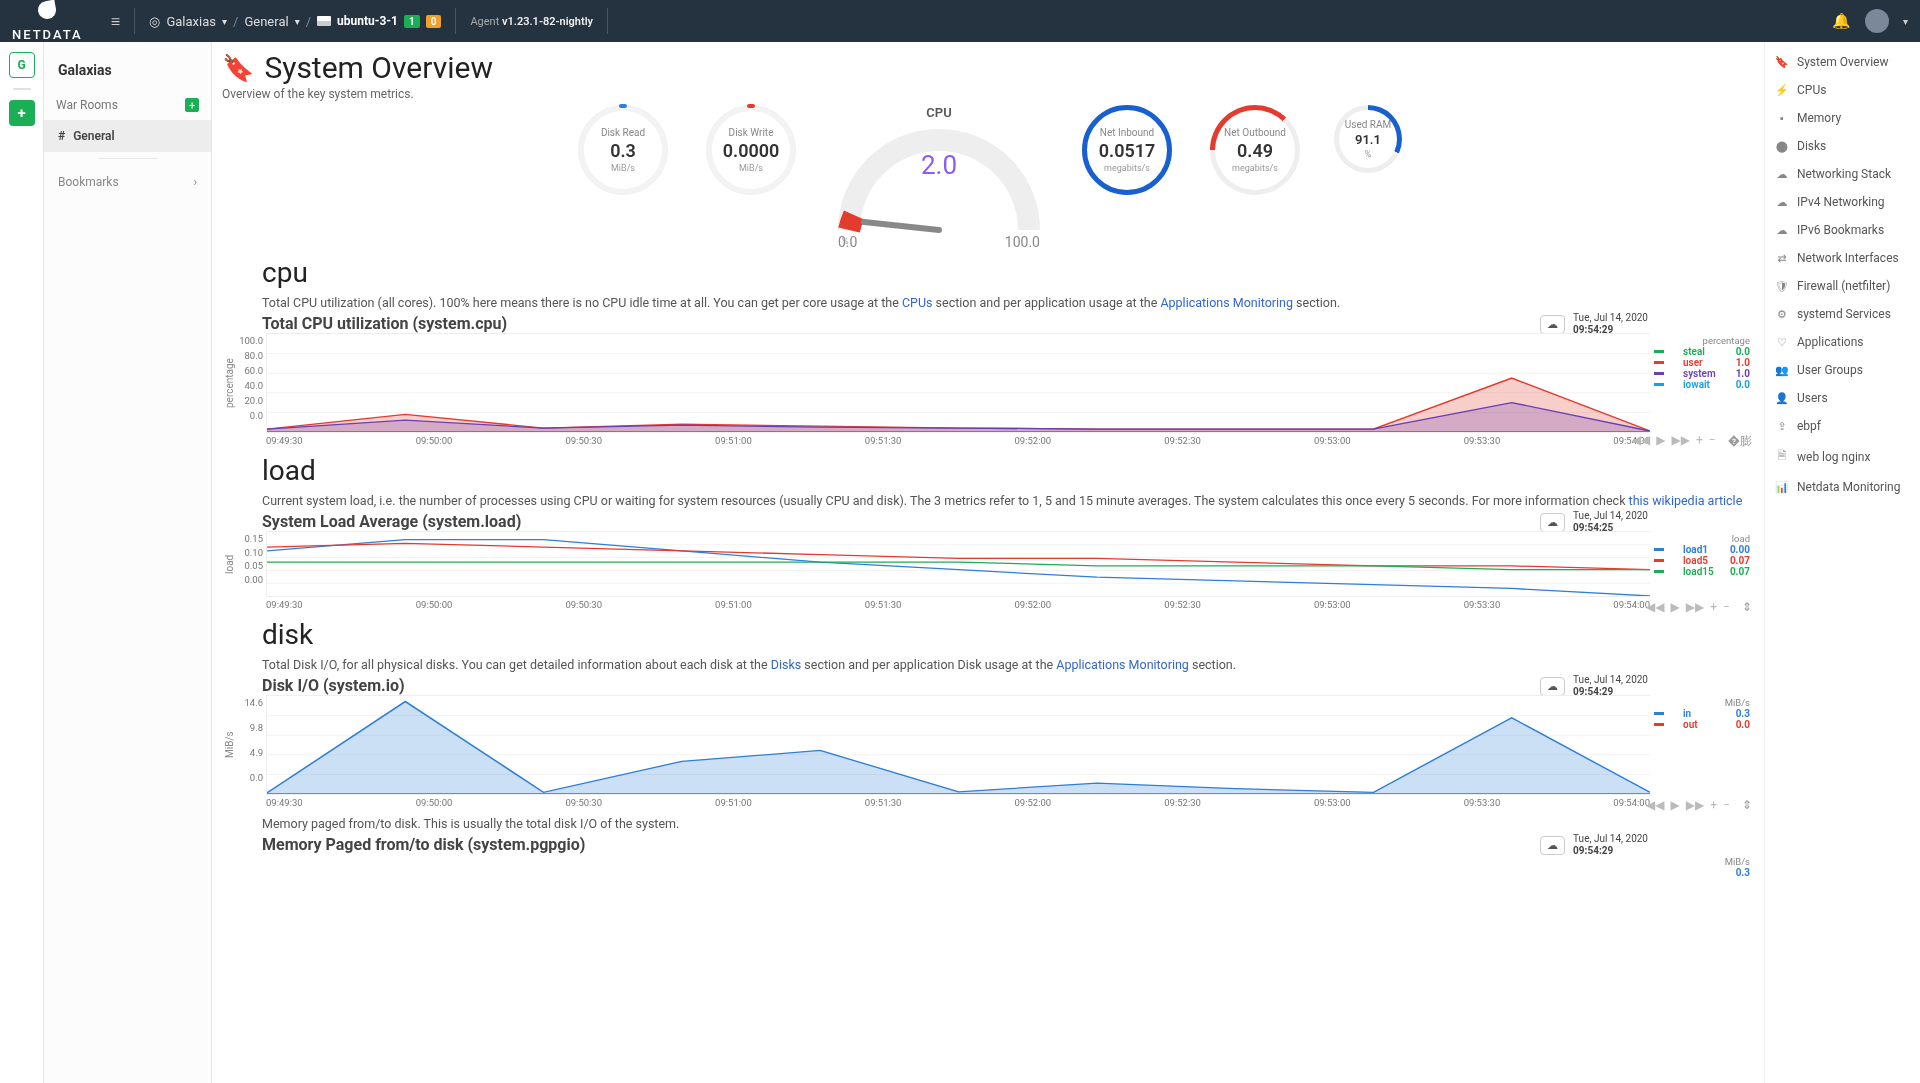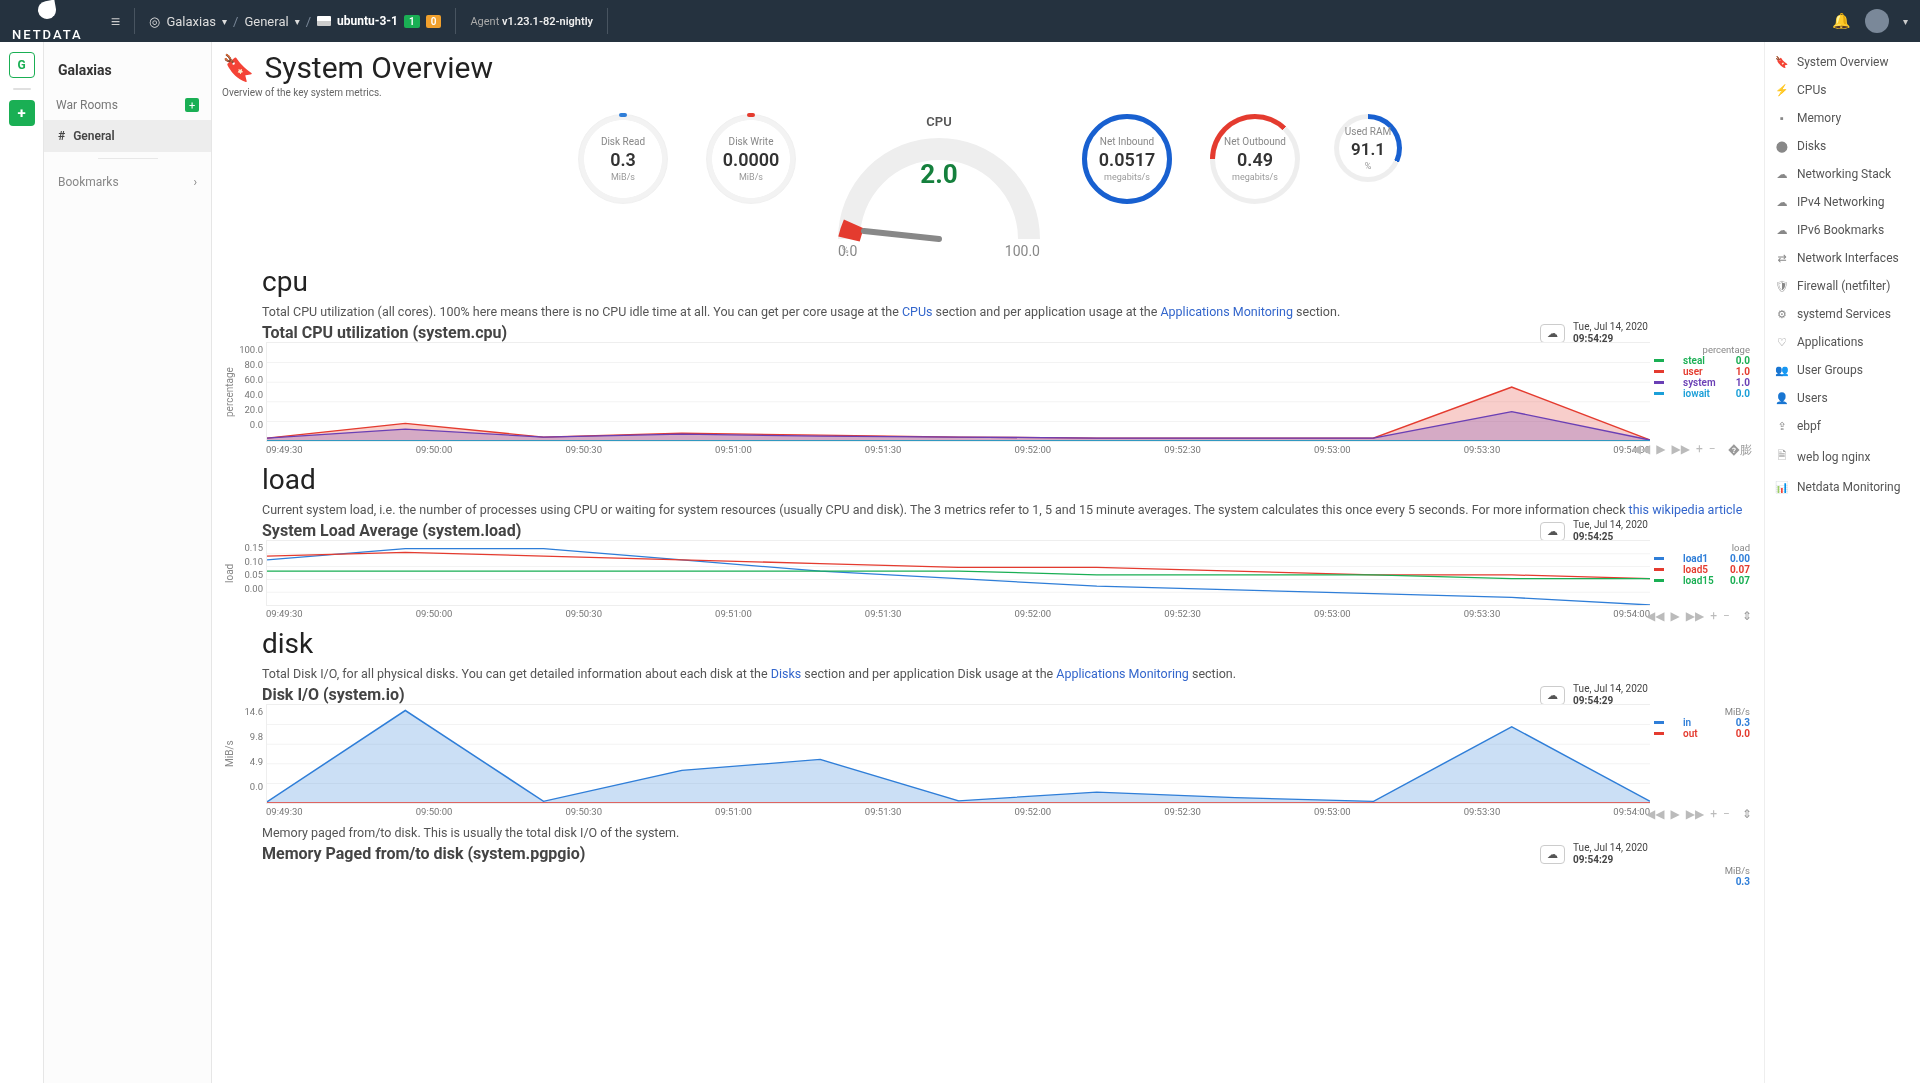--- a/index.html
+++ b/index.html
@@ -45,41 +45,41 @@
 
 .rightnav { position: fixed; top: 42px; right: 0; width: 156px; bottom: 0; border-left: 1px solid #eee; background: #fff; padding: 6px 0; font-size: 12px; overflow-y: auto;}
 .rn-item { display: flex; align-items: center; gap: 8px; padding: 7px 10px; color: #555; cursor: pointer; }
 .rn-icon { width: 14px; text-align: center; color: #888; font-size: 11px;}
 
 
 .main { margin-left: 212px; margin-right: 156px; padding: 8px 10px 30px 10px; }
 .page-head { display: flex; align-items: center; gap: 10px; }
 .pg-bookmark { font-size: 26px; color: #2b2b2b; }
 .pg-title { font-size: 30px; font-weight: 400; color: #222; }
-.pg-sub { color: #666; font-size: 10px; margin-top: 2px; margin-bottom: 16px; }
+.pg-sub { color: #666; font-size: 12px; margin-top: 2px; margin-bottom: 4px; }
 
 
 .gauges { display: flex; align-items: flex-start; justify-content: center; gap: 18px; margin: 4px 0 10px; flex-wrap: nowrap; }
 .gauge { width: 110px; text-align: center; }
 .gauge .ring { width: 90px; height: 90px; margin: 0 auto; border-radius: 50%; display:flex; flex-direction:column; align-items:center; justify-content:center; position:relative; }
 .ring.grey { background: radial-gradient(circle, #fff 62%, #f3f3f3 63%); border: 1px solid #f0f0f0; }
 .ring.blue { border: 5px solid #1860d0; }
 .ring.bluetop { background: conic-gradient(#1860d0 0 32%, #eee 32% 100%); padding:5px; }
 .ring.bluetop .inner { background:#fff; width:100%; height:100%; border-radius:50%; display:flex; flex-direction:column; align-items:center; justify-content:center;}
 .ring.redarc { background: conic-gradient(#e43b2f 0 12%, #eee 12% 75%, #e43b2f 75% 100%); padding:5px;}
 .ring.redarc .inner { background:#fff; width:100%; height:100%; border-radius:50%; display:flex; flex-direction:column; align-items:center; justify-content:center;}
 .ring-tick { position:absolute; top:-2px; left:50%; width:8px; height:4px; border-radius:2px; transform:translateX(-50%);}
 .g-label { font-size: 10px; color: #888; }
 .g-val { font-size: 18px; font-weight: 600; color: #333; margin: 2px 0; }
 .g-unit { font-size: 9px; color: #999; }
 .cpu-gauge-wrap { position: relative; width: 230px; text-align:center; }
 .cpu-gauge-wrap .title { font-weight:600; color:#555; }
 .cpu-arc { position:relative; height: 120px; overflow:hidden; }
 .cpu-arc svg { width: 210px; height: 130px; }
-.cpu-val { position:absolute; top:30px; left:0; right:0; text-align:center; font-size:26px; font-weight:700; color:#15803d; }
+.cpu-val { position:absolute; top:30px; left:0; right:0; text-align:center; font-size:26px; font-weight:400; color:#8b5cf6; }
 .cpu-scale { display:flex; justify-content:space-between; padding: 0 14px; font-size: 14px; color:#888; margin-top:-6px;}
 
 
 .section h2 { font-size: 28px; font-weight: 400; color: #222; margin: 6px 0; margin-left: 40px;}
 .section .desc { font-size: 12.5px; color: #555; margin-left: 40px; margin-bottom: 4px; }
 .chart-block { position: relative; margin-bottom: 4px; }
 .chart-title { font-size: 16px; font-weight: 700; color: #444; margin-left: 40px; }
 .chart-body { display: flex; align-items: stretch; }
 .ylabel { writing-mode: vertical-rl; transform: rotate(180deg); font-size: 10px; color: #888; width: 14px; text-align:center; padding: 0 2px;}
 .yaxis { width: 30px; display:flex; flex-direction:column; justify-content:space-between; font-size:9.5px; color:#777; text-align:right; padding: 2px 3px 12px 0;}
@@ -280,21 +280,21 @@
         <div class="g-label">Net Outbound</div>
         <div class="g-val">0.49</div>
         <div class="g-unit">megabits/s</div>
       </div>
         </div>
     </div>
     <div class="gauge" style="width:80px">
       <div class="ring bluetop" style="width:68px;height:68px">
           <div class="inner">
         <div class="g-label" style="font-size:10px">Used RAM</div>
-        <div class="g-val" style="font-size:17px">91.1</div>
+        <div class="g-val" style="font-size:13px">91.1</div>
         <div class="g-unit">%</div>
       </div>
         </div>
     </div>
   </div>
 
   <div class="section">
     <h2>cpu</h2>
     <div class="desc">
       <span>Total CPU utilization (all cores). 100% here means there is no CPU idle time at all. You can get per core usage at the </span><a>CPUs</a><span> section and per application usage at the </span><a>Applications Monitoring</a><span> section.</span>

